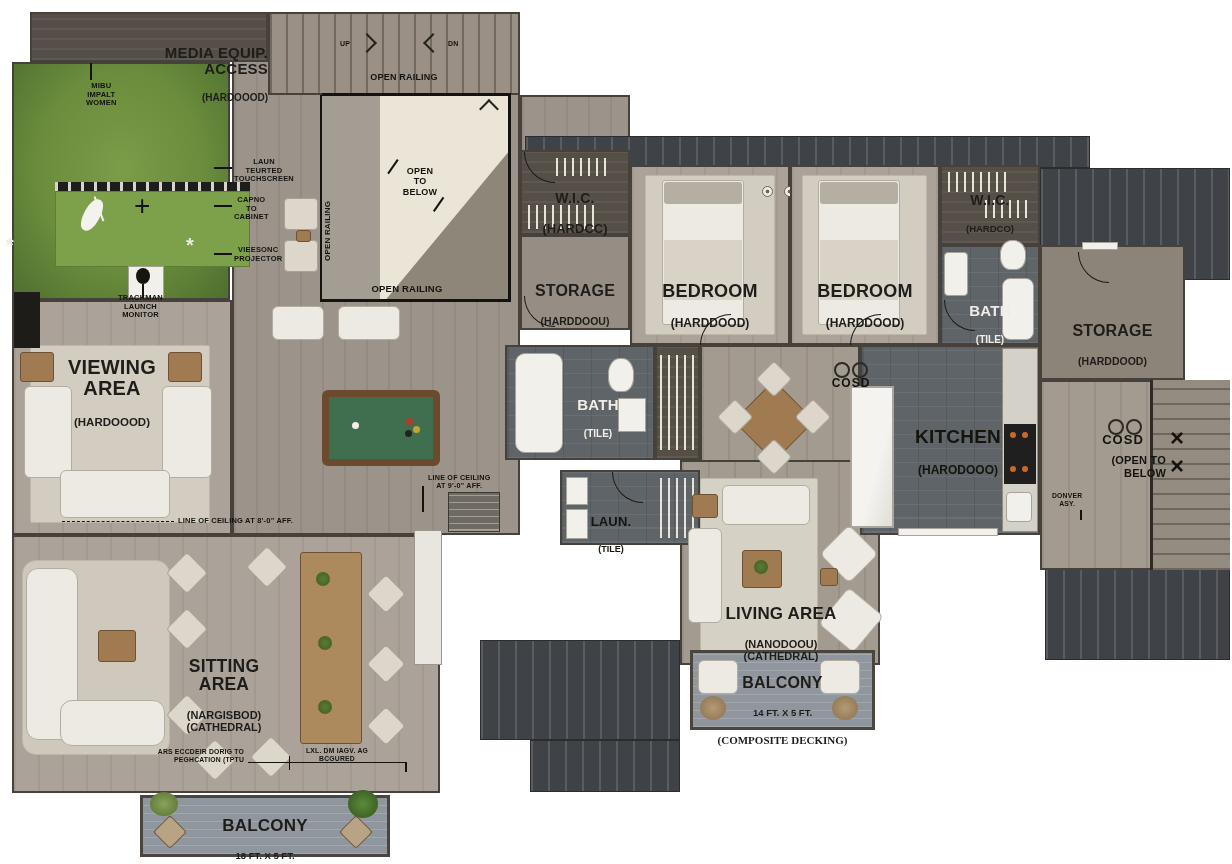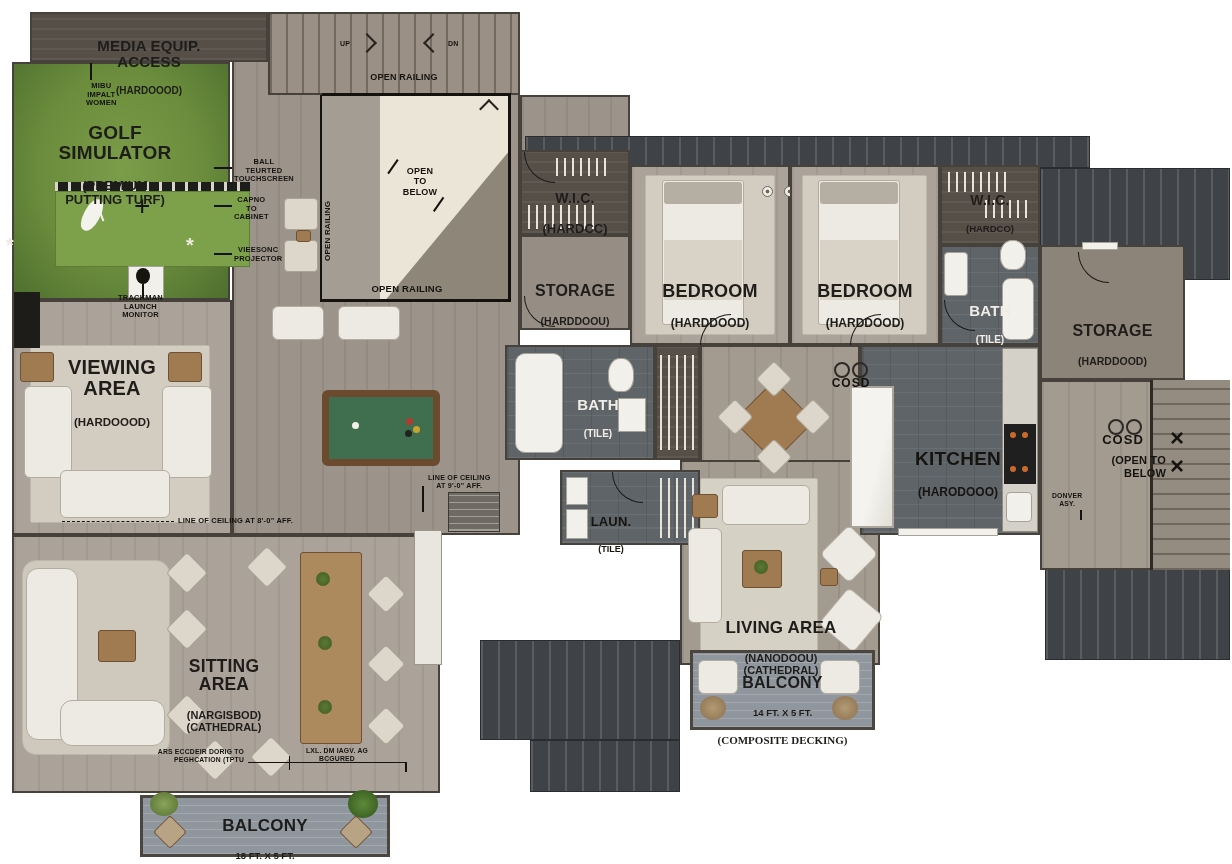--- a/index.html
+++ b/index.html
@@ -205,29 +205,24 @@
   <div class="abs sofa" style="left:24px;top:386px;width:48px;height:92px;"></div>
   <div class="abs sofa" style="left:162px;top:386px;width:50px;height:92px;"></div>
   <div class="abs sofa" style="left:60px;top:470px;width:110px;height:48px;"></div>
 
   <div class="abs deck" style="left:140px;top:795px;width:250px;height:62px;"></div>
   <div class="circ" style="left:150px;top:792px;width:28px;height:24px;background:radial-gradient(#8aa35c,#55702f);"></div>
   <div class="circ" style="left:348px;top:790px;width:30px;height:28px;background:radial-gradient(#5c8a3a,#33541c);"></div>
   <div class="abs tbl" style="left:158px;top:820px;width:24px;height:24px;transform:rotate(45deg);background:#b8a385;"></div>
   <div class="abs tbl" style="left:344px;top:820px;width:24px;height:24px;transform:rotate(45deg);background:#b8a385;"></div>
 
-  <div class="lbl" style="left:30px;top:21px;width:238px;">
+  <div class="lbl" style="left:30px;top:28px;width:238px;text-align:right;">
     <span class="nm" style="font-size:15px;">MEDIA EQUIP.
 ACCESS</span>
     <span class="mat" style="font-size:10px;">(HARDOOOD)</span></div>
-  <div class="lbl" style="left:40px;top:106px;width:150px;">
-    <span class="nm" style="font-size:19px;">GOLF
-SIMULATOR</span>
-    <span class="mat" style="font-size:13px;">(PREMIUM
-PUTTING TURF)</span></div>
   <div class="lbl" style="left:32px;top:340px;width:160px;">
     <span class="nm" style="font-size:20px;">VIEWING
 AREA</span>
     <span class="mat" style="font-size:11.5px;">(HARDOOOD)</span></div>
   <div class="lbl" style="left:150px;top:640px;width:148px;">
     <span class="nm" style="font-size:17.5px;">SITTING
 AREA</span>
     <span class="mat" style="font-size:11px;">(NARGISBOD)
 (CATHEDRAL)</span></div>
   <div class="lbl" style="left:520px;top:266px;width:110px;">
@@ -247,44 +242,44 @@
     <span class="mat" style="font-size:9.5px;">(HARDCO)</span></div>
   <div class="lbl" style="left:940px;top:286px;width:100px;color:#f0ede6;">
     <span class="nm" style="font-size:15px;">BATH</span>
     <span class="mat" style="font-size:10px;">(TILE)</span></div>
   <div class="lbl" style="left:1040px;top:306px;width:145px;">
     <span class="nm" style="font-size:16px;">STORAGE</span>
     <span class="mat" style="font-size:10.5px;">(HARDDOOD)</span></div>
   <div class="lbl" style="left:558px;top:380px;width:80px;color:#f0ede6;">
     <span class="nm" style="font-size:15px;">BATH</span>
     <span class="mat" style="font-size:10px;">(TILE)</span></div>
-  <div class="lbl" style="left:878px;top:432px;width:160px;color:#15140f;">
+  <div class="lbl" style="left:878px;top:410px;width:160px;color:#15140f;">
     <span class="nm" style="font-size:19px;">KITCHEN</span>
     <span class="mat" style="font-size:12px;">(HARODOOO)</span></div>
   <div class="lbl" style="left:576px;top:498px;width:70px;color:#15140f;">
     <span class="nm" style="font-size:13px;">LAUN.</span>
     <span class="mat" style="font-size:9px;">(TILE)</span></div>
   <div class="lbl" style="left:721px;top:588px;width:120px;z-index:5;">
-    <span class="nm" style="font-size:17px;margin-top:14px;">LIVING AREA</span>
+    <span class="nm" style="font-size:17px;">LIVING AREA</span>
     <span class="mat" style="font-size:11px;">(NANODOOU)
 (CATHEDRAL)</span></div>
   <div class="lbl" style="left:690px;top:658px;width:185px;z-index:5;">
     <span class="nm" style="font-size:16px;">BALCONY</span>
     <span class="mat" style="font-size:9.5px;">14 FT. X 5 FT.</span>
     <span class="mat" style="font-size:11px;font-family:Liberation Serif, serif;">(COMPOSITE DECKING)</span></div>
   <div class="lbl" style="left:140px;top:800px;width:250px;z-index:5;">
     <span class="nm" style="font-size:17px;">BALCONY</span>
     <span class="mat" style="font-size:9.5px;">18 FT. X 5 FT.</span>
     </div>
 
   <div class="ann" style="left:86px;top:82px;">MIBU
 IMPALT
 WOMEN</div>
   <div class="ln" style="left:90px;top:63px;width:1.6px;height:17px;"></div>
-  <div class="ann" style="left:234px;top:158px;">BALL
+  <div class="ann" style="left:234px;top:158px;">LAUN
 TEURTED
 TOUCHSCREEN</div>
   <div class="ln" style="left:214px;top:167px;width:18px;height:1.6px;"></div>
   <div class="ann" style="left:234px;top:196px;">CAPNO
 TO
 CABINET</div>
   <div class="ln" style="left:214px;top:205px;width:18px;height:1.6px;"></div>
   <div class="ann" style="left:234px;top:246px;">VIEESONC
 PROJECTOR</div>
   <div class="ln" style="left:214px;top:253px;width:18px;height:1.6px;"></div>

